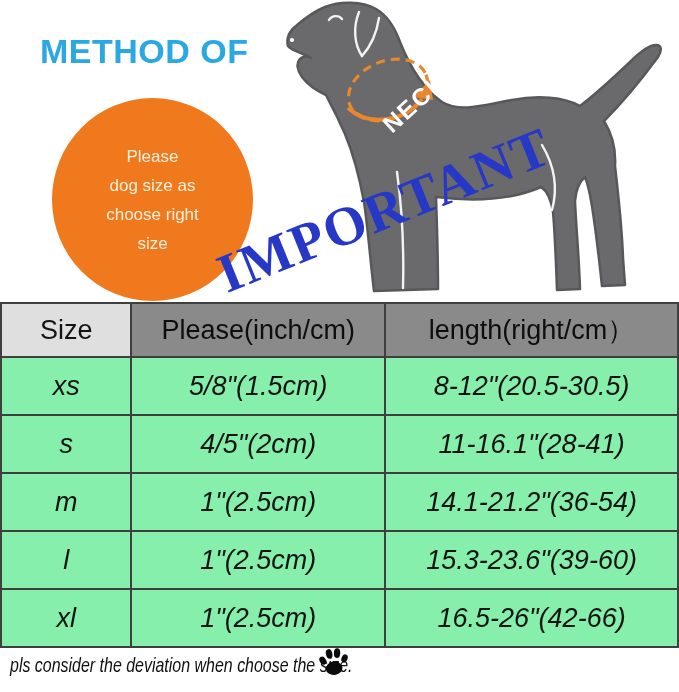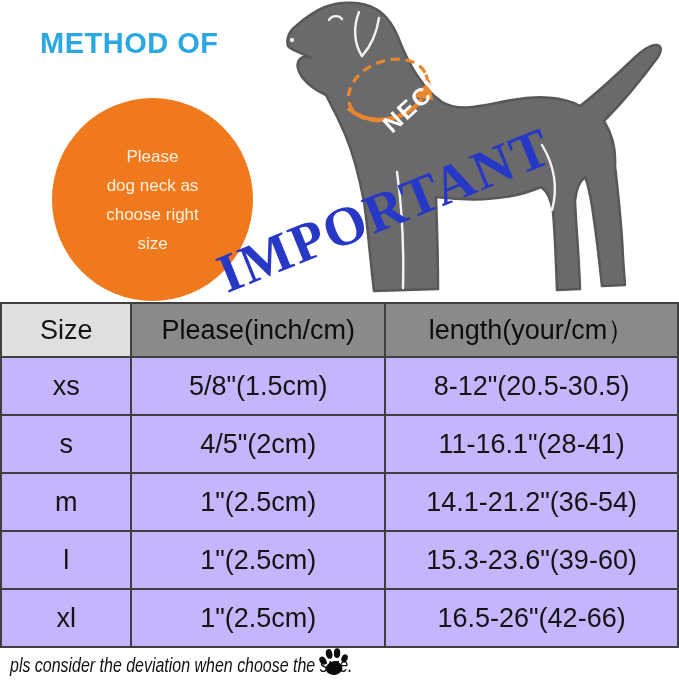--- a/index.html
+++ b/index.html
@@ -2,22 +2,22 @@
 <html><head>
 <meta charset="utf-8">
 <style>
   html,body{margin:0;padding:0;background:#fff;}
   .stage{
     position:relative;width:679px;height:692px;overflow:hidden;background:#ffffff;
     font-family:"Liberation Sans", sans-serif;
   }
   
   .title{
-    position:absolute;left:40px;top:28px;z-index:4;
-    color:#2BA8E2;font-weight:bold;font-size:29px;line-height:31px;
+    position:absolute;left:40px;top:36px;z-index:4;
+    color:#2BA8E2;font-weight:bold;font-size:34px;line-height:31px;
     letter-spacing:0.5px;
   }
   
   .note-circle{
     position:absolute;left:52px;top:98px;width:201px;height:203px;border-radius:50%;
     background:#F0791E;z-index:2;display:flex;align-items:center;justify-content:center;
   }
   .note-circle .lines{
     text-align:center;color:#FBF0DC;font-size:17px;line-height:29px;font-weight:500;
   }
@@ -35,21 +35,21 @@
   table.size-table{
     position:absolute;left:0;top:302px;width:679px;z-index:2;
     border-collapse:collapse;table-layout:fixed;
     font-size:27px;color:#141414;
   }
   table.size-table th, table.size-table td{
     border:2px solid #3F3F3F;text-align:center;vertical-align:middle;
     font-weight:normal;padding:0;
   }
   table.size-table tr.hdr th{height:52px;}
-  table.size-table tr.datarow td{height:56px;background:#c4b5fd;}
+  table.size-table tr.datarow td{height:56px;background:#86efac;font-style:italic;}
   .col-size{width:130px;}
   .col-width{width:253px;}
   .col-length{width:292px;}
   th.size-h, td.size-c{background:#DFDFDF;}
   th.dark-h{background:#8A8A8A;color:#0d0d0d;}
   
   .footer-note{
     position:absolute;left:10px;top:653px;z-index:2;
     font-style:italic;font-size:21px;color:#111;
     transform:scaleX(0.76);transform-origin:left center;white-space:nowrap;
@@ -112,39 +112,39 @@
       <ellipse cx="104" cy="90" rx="41" ry="29" transform="rotate(-22 104 90)" fill="none" stroke="#E8872E" stroke-width="3.2" stroke-dasharray="9 6"></ellipse>
       <path d="M 64,108 C 85,127 120,122 138,99" fill="none" stroke="#E8872E" stroke-width="4"></path>
       <path d="M 146,80 L 149,100 L 129,97 Z" fill="#E8872E"></path>
     </g>
     <text x="108" y="134" transform="rotate(-42 108 134)" fill="#ffffff" font-size="24" font-weight="bold" letter-spacing="2" font-family="Liberation Sans, sans-serif">NECK</text>
   </svg>
 
   <div class="note-circle">
     <div class="lines">
       <div>Please</div>
-      <div>dog neck as</div>
+      <div>dog size as</div>
       <div>choose right</div>
       <div>size</div>
     </div>
   </div>
 
   <div class="important">IMPORTANT</div>
 
   <table class="size-table">
     <colgroup>
       <col class="col-size">
         <col class="col-width">
         <col class="col-length">
     </colgroup>
     <tbody>
       <tr class="hdr">
         <th class="size-h">Size</th>
         <th class="dark-h">Please(inch/cm)</th>
-        <th class="dark-h">length(your/cm）</th>
+        <th class="dark-h">length(right/cm）</th>
       </tr>
       <tr class="datarow">
         <td class="size-c">xs</td>
         <td>5/8"(1.5cm)</td>
         <td>8-12"(20.5-30.5)</td>
       </tr>
       <tr class="datarow">
         <td class="size-c">s</td>
         <td>4/5"(2cm)</td>
         <td>11-16.1"(28-41)</td>

